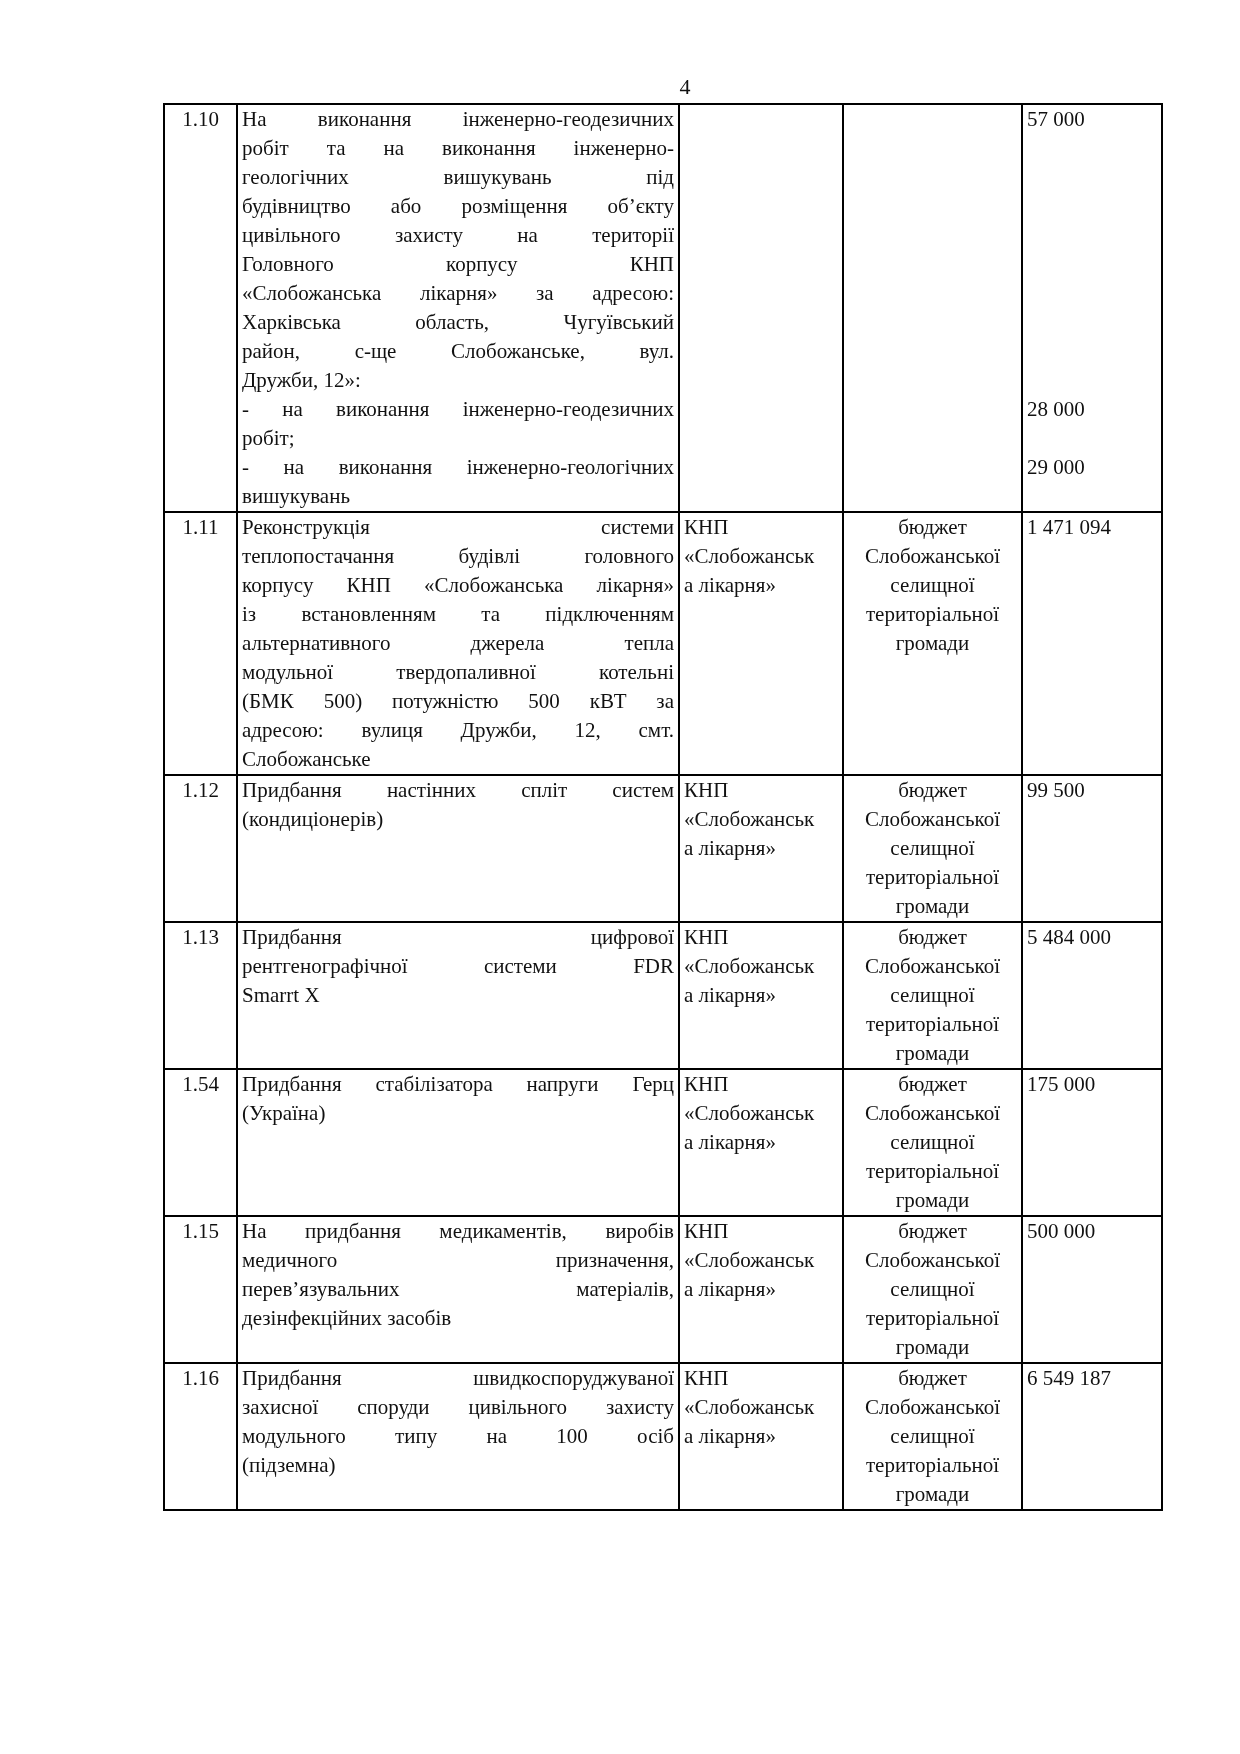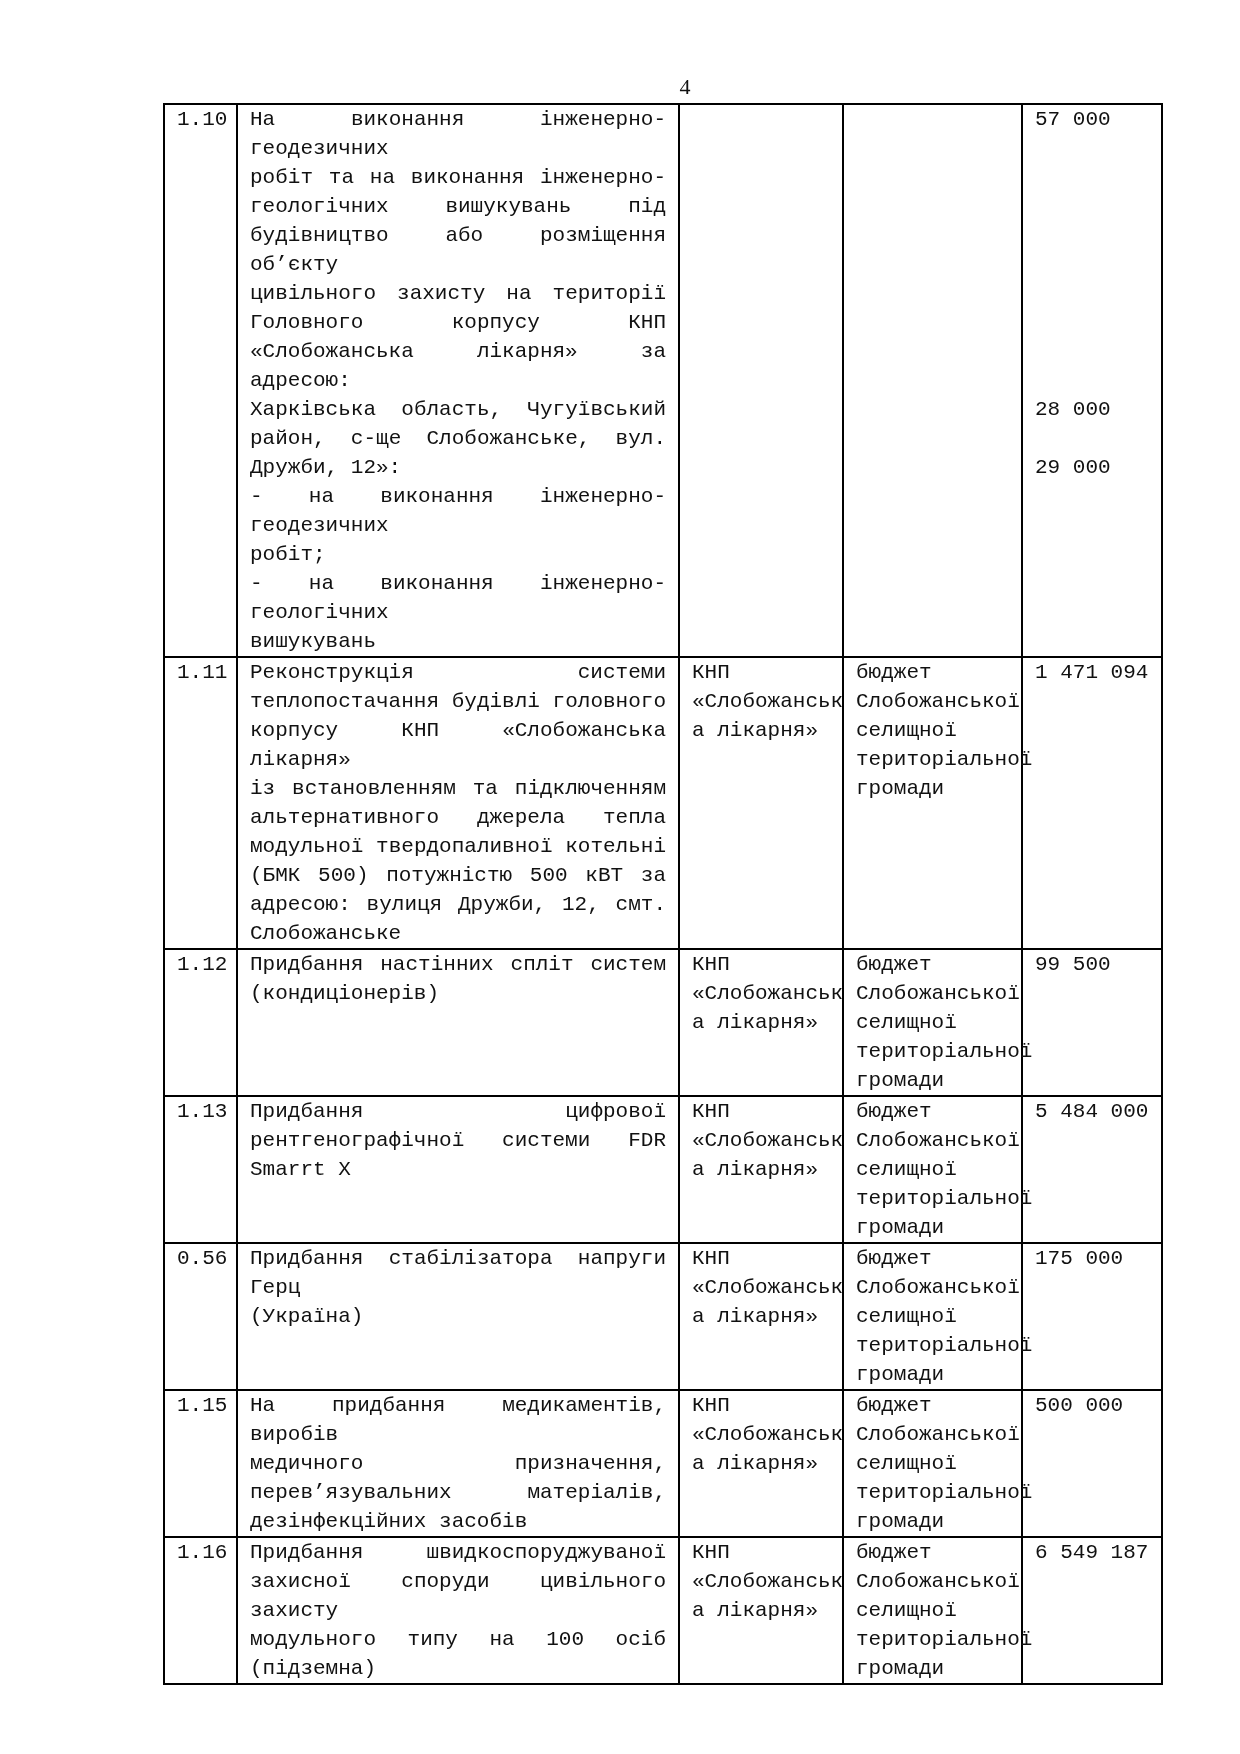--- a/index.html
+++ b/index.html
@@ -2,30 +2,30 @@
 <html><head>
 <meta charset="utf-8">
 <style>
   html, body { margin: 0; padding: 0; background: #ffffff; }
   body { width: 1240px; height: 1754px; position: relative; overflow: hidden;
          font-family: "Liberation Serif", "DejaVu Serif", serif; color: #111; }
   .page-number { position: absolute; top: 74px; left: 0; width: 1370px; text-align: center;
                  font-size: 22px; line-height: 26px; }
   table.doc { position: absolute; left: 163px; top: 103px; border-collapse: collapse;
               table-layout: fixed; width: 998px; font-size: 21px; line-height: 29px; }
-  table.doc td { border: 2px solid #000; vertical-align: top; padding: 0 12px; font-family: Liberation Mono, monospace; }
+  table.doc td { border: 2px solid #000; vertical-align: top; padding: 0 4px; }
   col.c-num { width: 73px; }
   col.c-desc { width: 442px; }
   col.c-exec { width: 164px; }
   col.c-src  { width: 179px; }
   col.c-sum  { width: 140px; }
   td.num { text-align: center; }
   td.desc { text-align: justify; text-align-last: left; padding-left: 18px; padding-right: 8px; }
   td.exec { text-align: left; padding: 0 0; white-space: nowrap; }
-  td.src { text-align: left; padding: 0 0 0 1px; }
+  td.src { text-align: center; padding: 0 0 0 1px; }
   td.sum { text-align: left; padding-right: 20px; }
   .line { display: block; }
   .just { display: block; text-align: justify; text-align-last: justify; }
   .sub-sum { display: block; }
   .spacer { display: block; height: 29px; }
 </style>
 </head>
 <body>
 
 <div class="page-number">4</div>
@@ -135,21 +135,21 @@
           <span class="line">Слобожанської</span>
           <span class="line">селищної</span>
           <span class="line">територіальної</span>
           <span class="line">громади</span>
         </td>
         <td class="sum">
           <span class="line">5 484 000</span>
         </td>
       </tr>
       <tr style="height: 146px;">
-        <td class="num">0.56</td>
+        <td class="num">1.54</td>
         <td class="desc">
           <span class="just">Придбання стабілізатора напруги Герц</span>
           <span class="line">(Україна)</span>
         </td>
         <td class="exec">
           <span class="line">КНП</span>
           <span class="line">«Слобожанськ</span>
           <span class="line">а лікарня»</span>
         </td>
         <td class="src">

